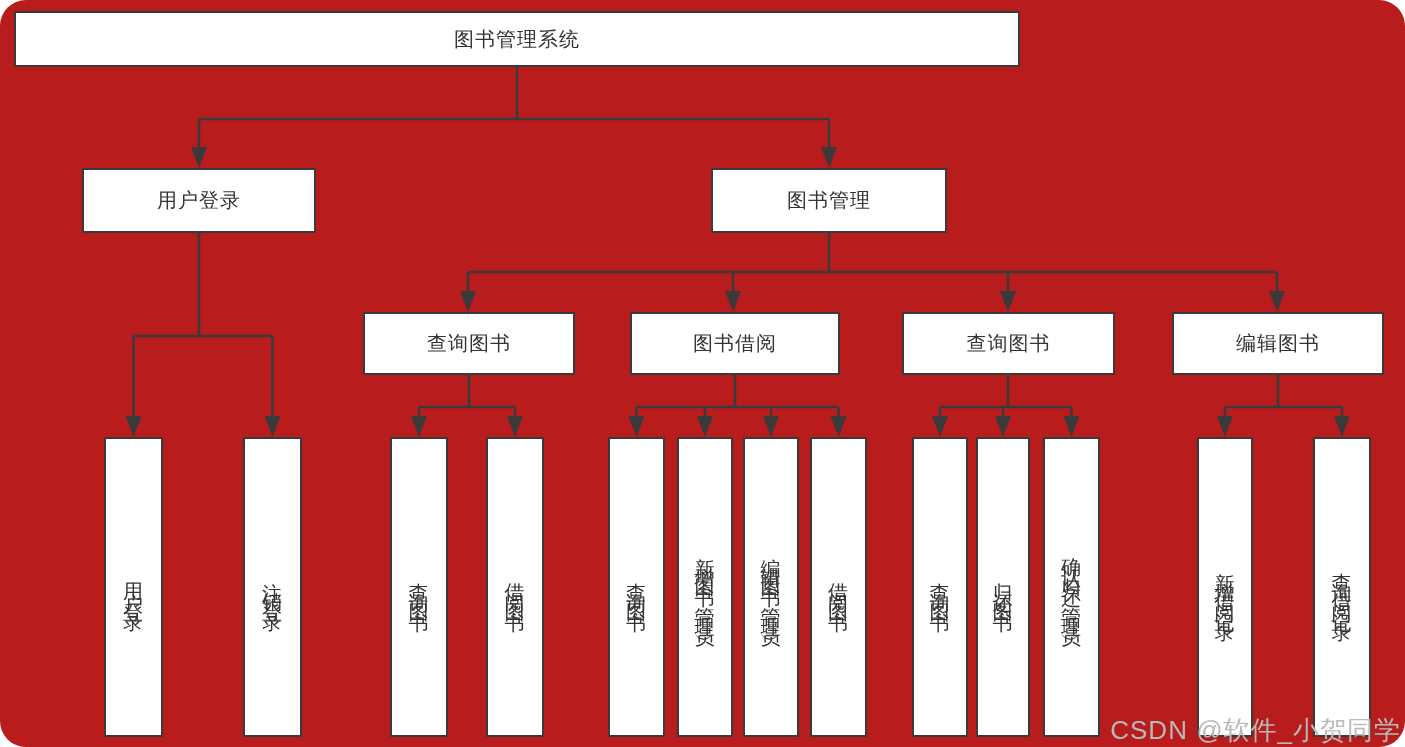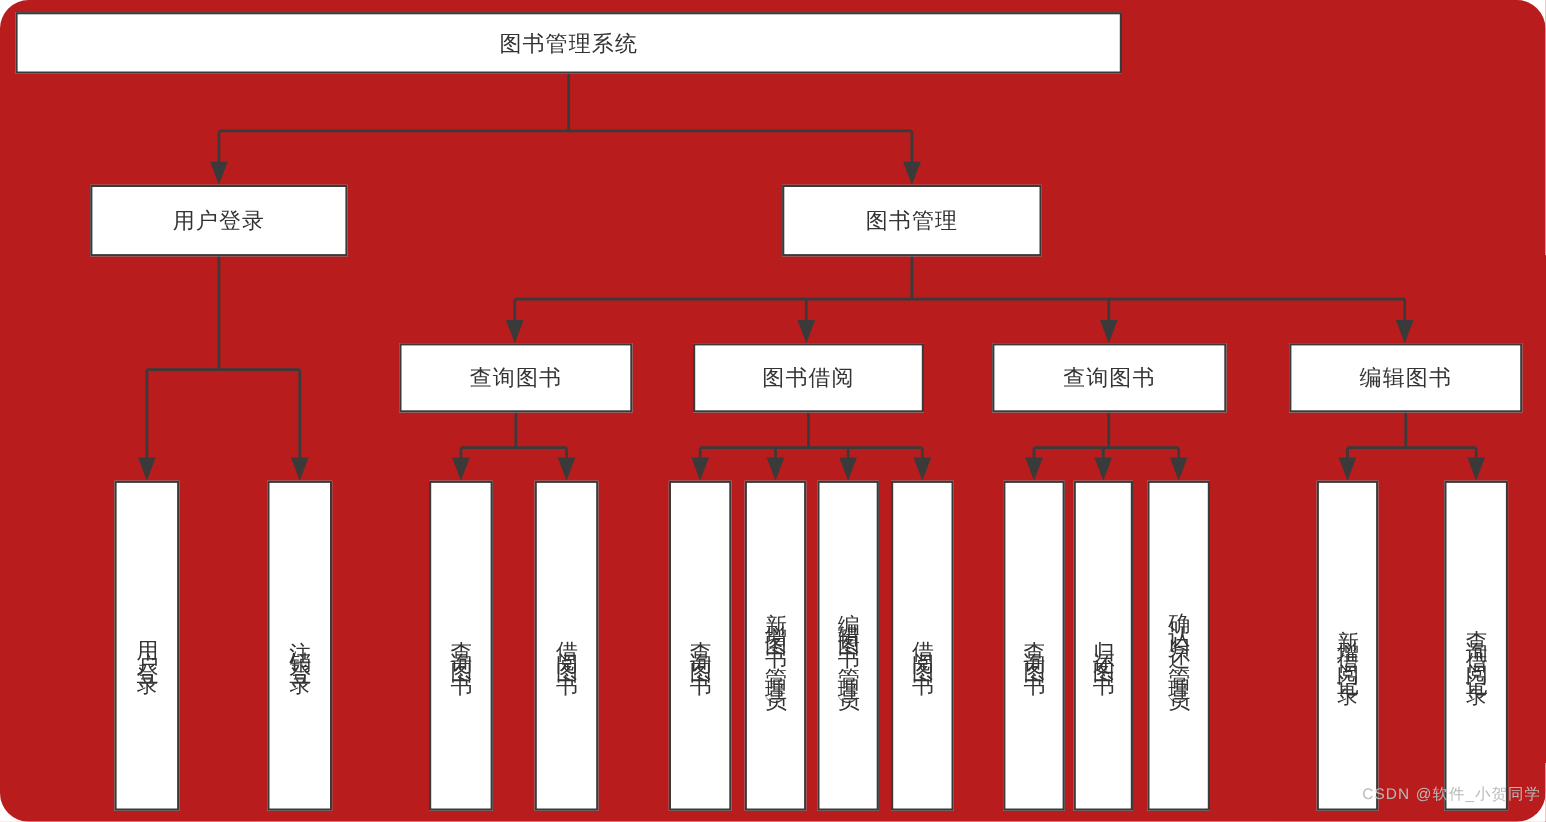--- a/index.html
+++ b/index.html
@@ -31,21 +31,21 @@
     letter-spacing:10px;
     line-height:1;
     font-size:20px;
     color:#333333;
     white-space:nowrap;
   }
   .watermark{
     position:absolute;
     top:713px;
     right:4px;
-    font-size:14px;
+    font-size:26px;
     color:#b9b9b9;
     letter-spacing:1px;
     z-index:3;
   }
 </style>
 </head>
 <body>
 
 <div class="stage">
 

